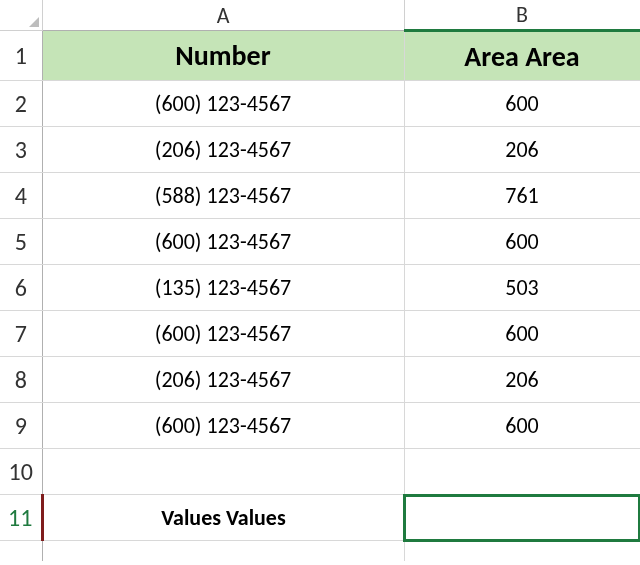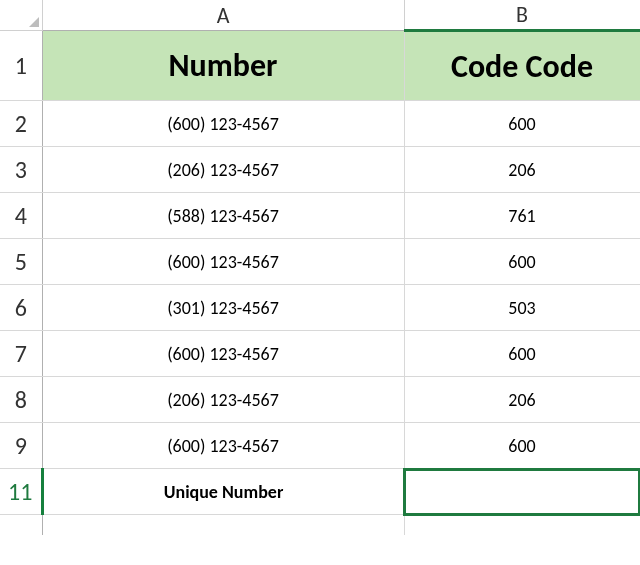--- a/index.html
+++ b/index.html
@@ -60,44 +60,44 @@
   th.rowhdr {
     background: #ffffff;
     font-weight: 400;
     font-size: 24px;
     color: #333;
     text-align: center;
     border-right: 1px solid #b0b0b0;
     border-bottom: 1px solid #d8d8d8;
   }
   th.rowhdr.active {
-    border-right: 3px solid #15803d;
+    border-right: 3px solid #7f1d1d;
     color: #1f7a3f;
   }
 
   
   td.cell {
-    font-size: 18px;
+    font-size: 22px;
     color: #000;
     text-align: center;
     border-right: 1px solid #d8d8d8;
     border-bottom: 1px solid #d8d8d8;
     padding: 0 6px;
     height: 46px;
     white-space: nowrap;
     overflow: hidden;
   }
   tr.data-row td.cell { height: 46px; }
 
   
   tr.header-row td.cell {
     background: #c5e4b7;
     font-weight: 700;
-    height: 70px;
-    font-size: 32px;
+    height: 50px;
+    font-size: 28px;
   }
 
   
   td.bold { font-weight: 700; }
 
   
   td.selected {
     outline: 3px solid #1f7a3f;
     outline-offset: -2px;
     background: #ffffff;
@@ -120,21 +120,21 @@
   <tbody>
         <tr>
     <th class="corner"></th>
     <th class="colhdr">A</th>
     <th class="colhdr active">B</th>
   </tr>
 
   <tr class="header-row">
     <th class="rowhdr">1</th>
     <td class="cell">Number</td>
-    <td class="cell">Code Code</td>
+    <td class="cell">Area Area</td>
   </tr>
 
   <tr class="data-row">
     <th class="rowhdr">2</th>
     <td class="cell">(600) 123-4567</td>
     <td class="cell">600</td>
   </tr>
   <tr class="data-row">
     <th class="rowhdr">3</th>
     <td class="cell">(206) 123-4567</td>
@@ -145,43 +145,48 @@
     <td class="cell">(588) 123-4567</td>
     <td class="cell">761</td>
   </tr>
   <tr class="data-row">
     <th class="rowhdr">5</th>
     <td class="cell">(600) 123-4567</td>
     <td class="cell">600</td>
   </tr>
   <tr class="data-row">
     <th class="rowhdr">6</th>
-    <td class="cell">(301) 123-4567</td>
+    <td class="cell">(135) 123-4567</td>
     <td class="cell">503</td>
   </tr>
   <tr class="data-row">
     <th class="rowhdr">7</th>
     <td class="cell">(600) 123-4567</td>
     <td class="cell">600</td>
   </tr>
   <tr class="data-row">
     <th class="rowhdr">8</th>
     <td class="cell">(206) 123-4567</td>
     <td class="cell">206</td>
   </tr>
   <tr class="data-row">
     <th class="rowhdr">9</th>
     <td class="cell">(600) 123-4567</td>
     <td class="cell">600</td>
   </tr>
 
+  <tr class="data-row">
+    <th class="rowhdr">10</th>
+    <td class="cell"></td>
+    <td class="cell"></td>
+  </tr>
 
   <tr class="data-row">
     <th class="rowhdr active">11</th>
-    <td class="cell bold">Unique Number</td>
+    <td class="cell bold">Values Values</td>
     <td class="cell selected"></td>
   </tr>
 
   <tr class="data-row clipped">
     <th class="rowhdr"></th>
     <td class="cell"></td>
     <td class="cell"></td>
   </tr>
 
 </tbody>

